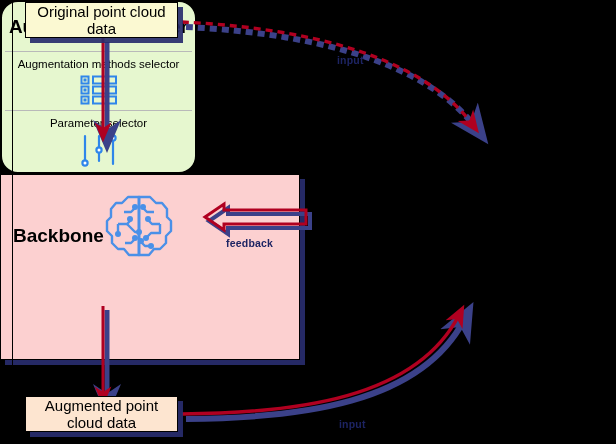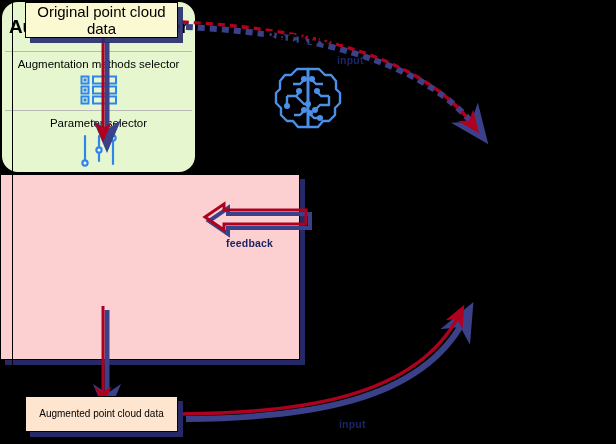--- a/index.html
+++ b/index.html
@@ -46,21 +46,21 @@
   #augmented-box {
     left: 25px;
     top: 396px;
     width: 153px;
     height: 36px;
     background: #fde5d0;
     display: flex;
     align-items: center;
     justify-content: center;
   }
-  #augmented-box .node-label { font-size: 10px; }
+  #augmented-box .node-label { font-size: 15px; }
 
   
   #optimizer-box {
     left: 10px;
     top: 134px;
     width: 193px;
     height: 170px;
     background: #e6f7cf;
     border: 2px solid #000000;
     border-radius: 18px;
@@ -114,21 +114,21 @@
   #backbone-inner {
     position: absolute;
     left: 12px;
     top: 0px;
     right: 12px;
     bottom: 0px;
     border-left: 1px solid #000000;
     border-right: 1px solid #000000;
     box-sizing: border-box;
     display: flex;
-    flex-direction: column;
+    flex-direction: row;
     align-items: center;
   }
   #backbone-title {
     margin-top: 27px;
     font-size: 19px;
     font-weight: bold;
     color: #000;
   }
   #backbone-icon { margin-top: 14px; }
 

